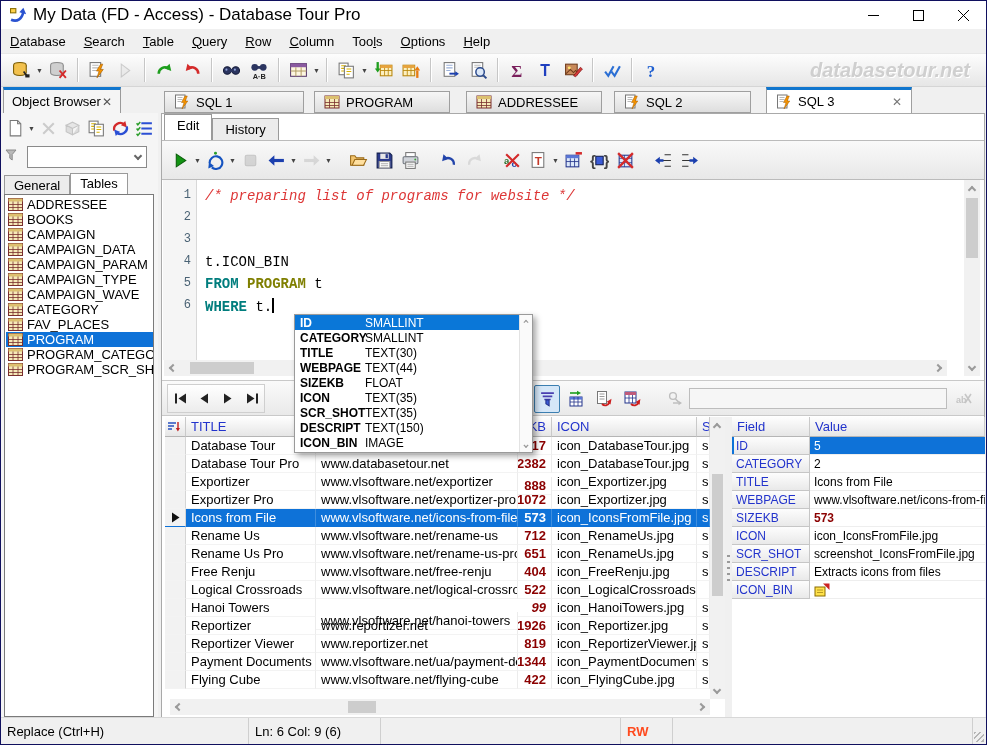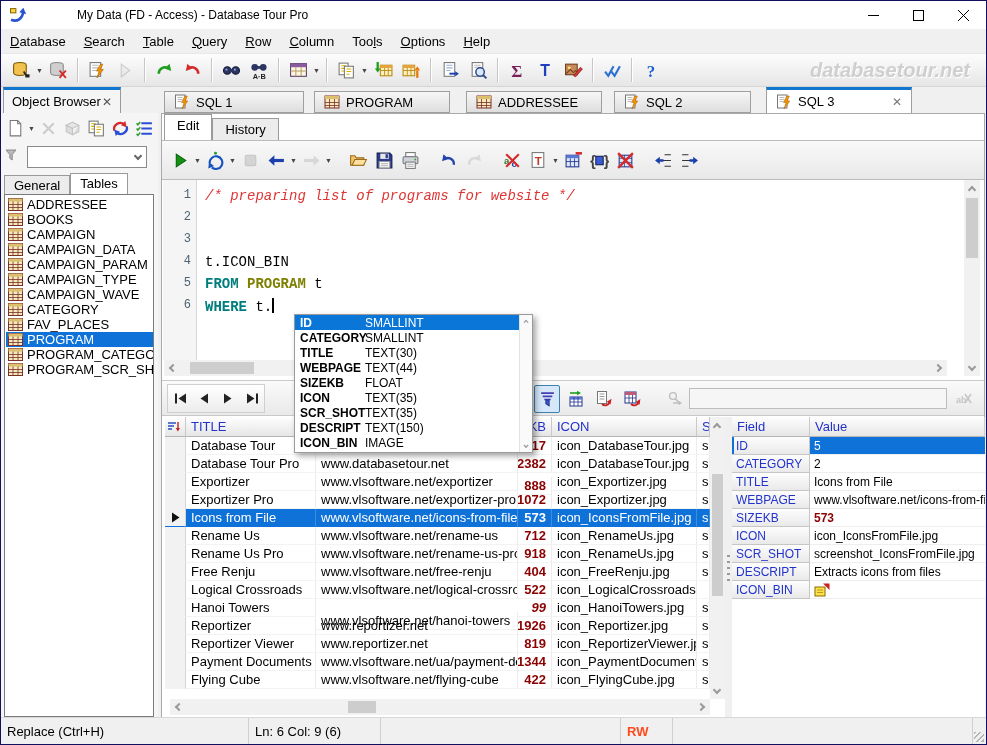--- a/index.html
+++ b/index.html
@@ -4,21 +4,21 @@
 <style>
   html,body{margin:0;padding:0;background:#888;}
   *{box-sizing:border-box;}
   .window{position:relative;width:987px;height:745px;background:#f0f0f0;
     border:1px solid #10105e;font-family:"Liberation Sans",sans-serif;overflow:hidden;}
 
   
   .titlebar{position:absolute;left:0;top:0;width:100%;height:28px;background:#fff;
     display:flex;align-items:center;}
   .titlebar .logo{margin:0 6px 0 9px;width:17px;height:17px;}
-  .titlebar .title{font-size:12px;color:#000;margin-left:44px;}
+  .titlebar .title{font-size:17px;color:#000;}
   .wctrls{margin-left:auto;display:flex;height:100%;}
   .wctrl{width:45px;height:100%;display:flex;align-items:center;justify-content:center;color:#000;}
   .wctrl svg{display:block;}
 
   
   .menubar{position:absolute;left:0;top:28px;width:100%;height:24px;background:#f0f0f0;
     display:flex;align-items:center;font-size:13px;}
   .menu-item{padding:3px 9px;color:#000;}
   .menu-item u{text-decoration:underline;}
 
@@ -991,21 +991,21 @@
           <div class="gcell" style="left: 23px; top: 110px; width: 130px;">Rename Us</div>
           <div class="gcell" style="left: 153px; top: 110px; width: 202px;">www.vlsoftware.net/rename-us</div>
           <div class="gcell num" style="left: 355px; top: 110px; width: 34px; color: rgb(139, 0, 0);">712</div>
           <div class="gcell" style="left: 389px; top: 110px; width: 145px;">icon_RenameUs.jpg</div>
           <div class="gcell" style="left: 534px; top: 110px; width: 13px;">sc</div>
         </div>
         <div>
           <div class="gcell" style="left: 2px; top: 128px; width: 21px; background: rgb(242, 242, 242); border-right: 1px solid rgb(213, 213, 213); justify-content: center;"></div>
           <div class="gcell" style="left: 23px; top: 128px; width: 130px;">Rename Us Pro</div>
           <div class="gcell" style="left: 153px; top: 128px; width: 202px;">www.vlsoftware.net/rename-us-pro</div>
-          <div class="gcell num" style="left: 355px; top: 128px; width: 34px; color: rgb(139, 0, 0);">918</div>
+          <div class="gcell num" style="left: 355px; top: 128px; width: 34px; color: rgb(139, 0, 0);">651</div>
           <div class="gcell" style="left: 389px; top: 128px; width: 145px;">icon_RenameUs.jpg</div>
           <div class="gcell" style="left: 534px; top: 128px; width: 13px;">sc</div>
         </div>
         <div>
           <div class="gcell" style="left: 2px; top: 146px; width: 21px; background: rgb(242, 242, 242); border-right: 1px solid rgb(213, 213, 213); justify-content: center;"></div>
           <div class="gcell" style="left: 23px; top: 146px; width: 130px;">Free Renju</div>
           <div class="gcell" style="left: 153px; top: 146px; width: 202px;">www.vlsoftware.net/free-renju</div>
           <div class="gcell num" style="left: 355px; top: 146px; width: 34px; color: rgb(139, 0, 0);">404</div>
           <div class="gcell" style="left: 389px; top: 146px; width: 145px;">icon_FreeRenju.jpg</div>
           <div class="gcell" style="left: 534px; top: 146px; width: 13px;">sc</div>

